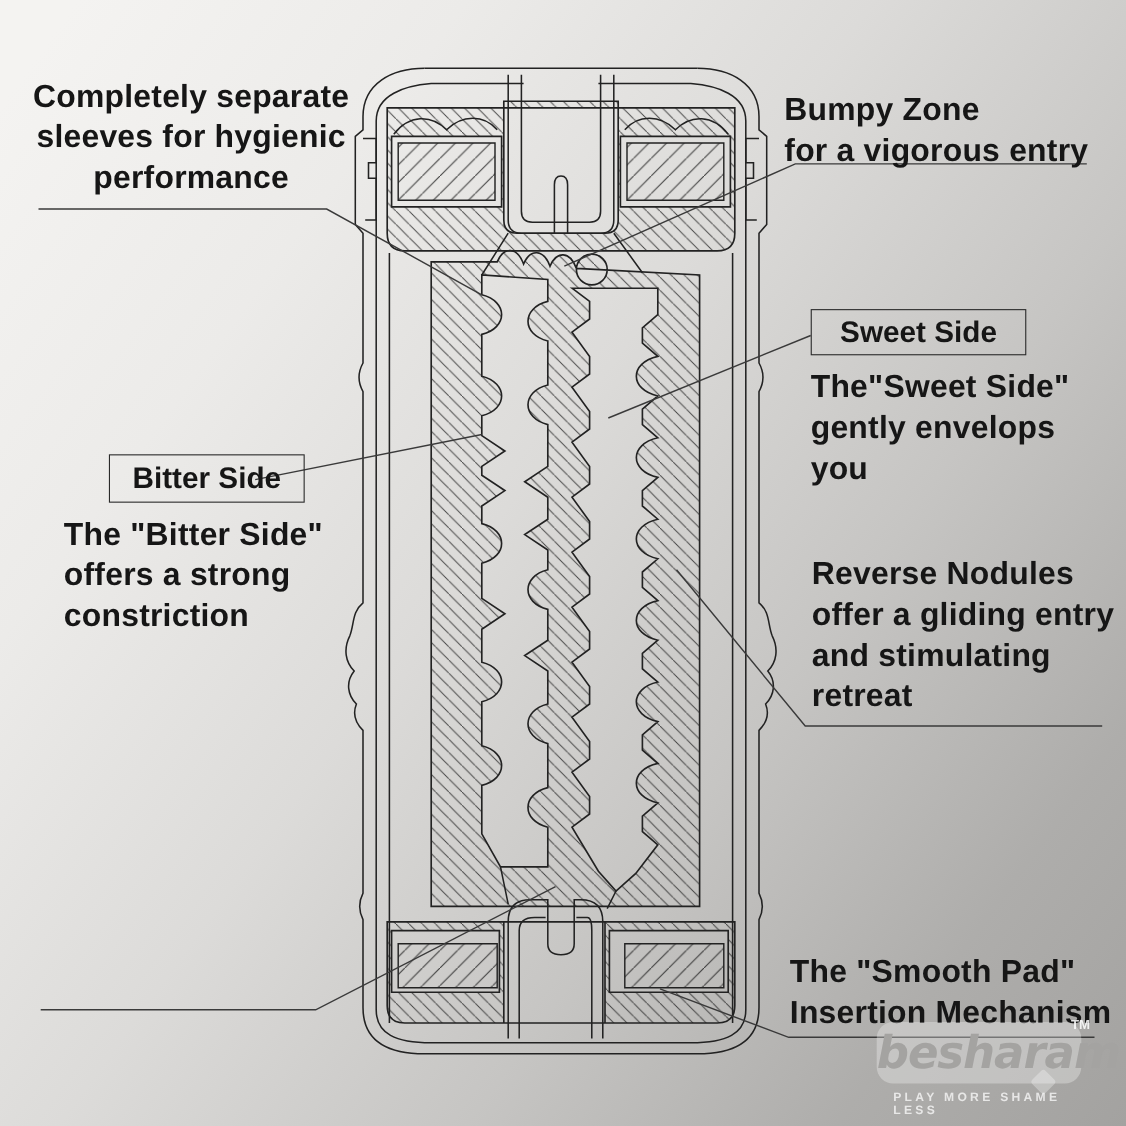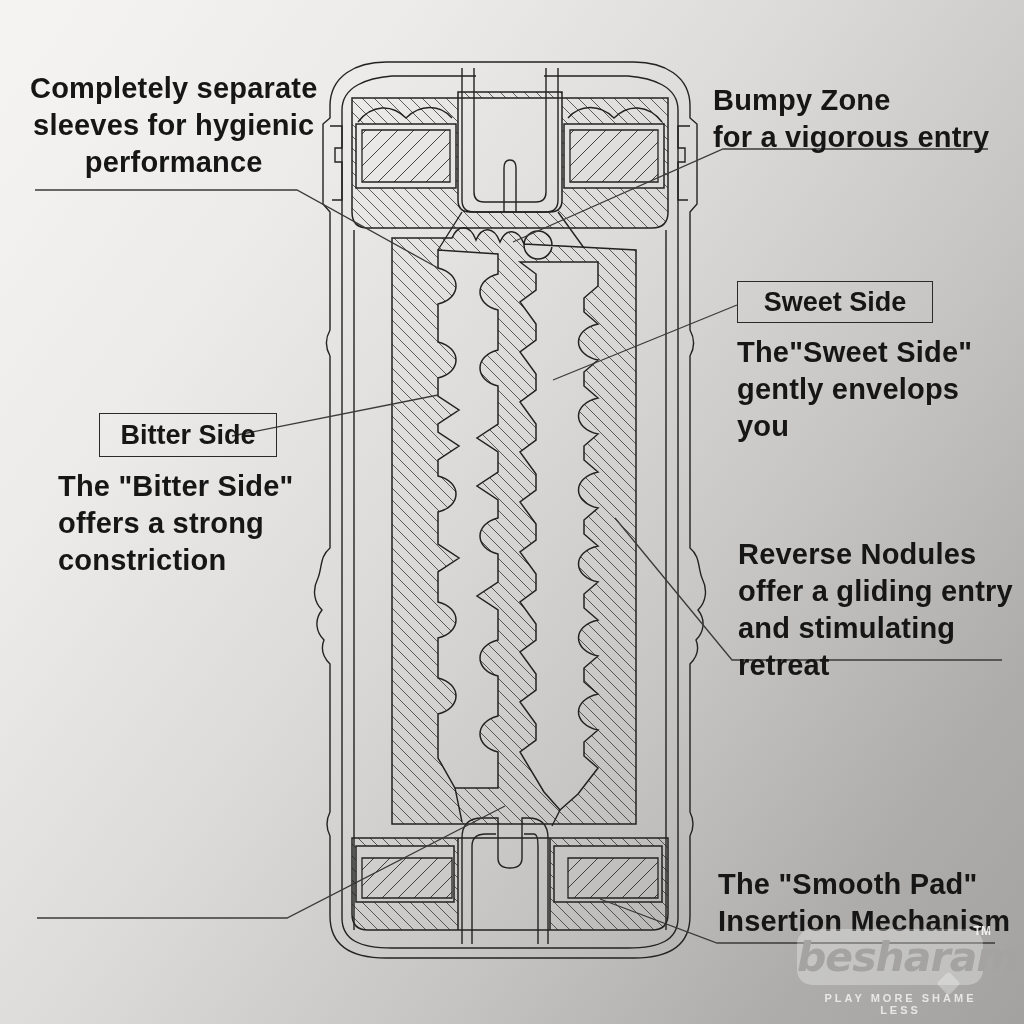--- a/index.html
+++ b/index.html
@@ -64,21 +64,20 @@
     font-style:normal;
     letter-spacing:0;
   }
   .logo-tagline{
     margin-top:7px;
     padding-left:15px;
     font-size:11px;
     font-weight:700;
     letter-spacing:3px;
     color:rgba(255,255,255,0.72);
-    text-align:center;
   }
 </style>
 </head>
 <body>
 
 <div class="page">
 
   <svg class="diagram" width="1024" height="1024" viewBox="0 0 1024 1024">
     <defs>
       <pattern id="hB" width="12" height="12" patternUnits="userSpaceOnUse">
@@ -181,21 +180,21 @@
   <div class="ann" style="left:737px;top:334px;">The"Sweet Side"
 gently envelops
 you</div>
 
   <div class="labelbox" style="left:58px;top:413px;width:176px;height:42px;line-height:42px;margin-left:41px;">Bitter Side</div>
 
   <div class="ann" style="left:58px;top:468px;">The "Bitter Side"
 offers a strong
 constriction</div>
 
-  <div class="ann" style="left:738px;top:536px;">Reverse Nodules
+  <div class="ann" style="left:738px;top:504px;">Reverse Nodules
 offer a gliding entry
 and stimulating
 retreat</div>
 
 
   <div class="ann" style="left:718px;top:866px;">The "Smooth Pad"
 Insertion Mechanism</div>
 
   <div class="logo">
     <div class="logo-bubble">

